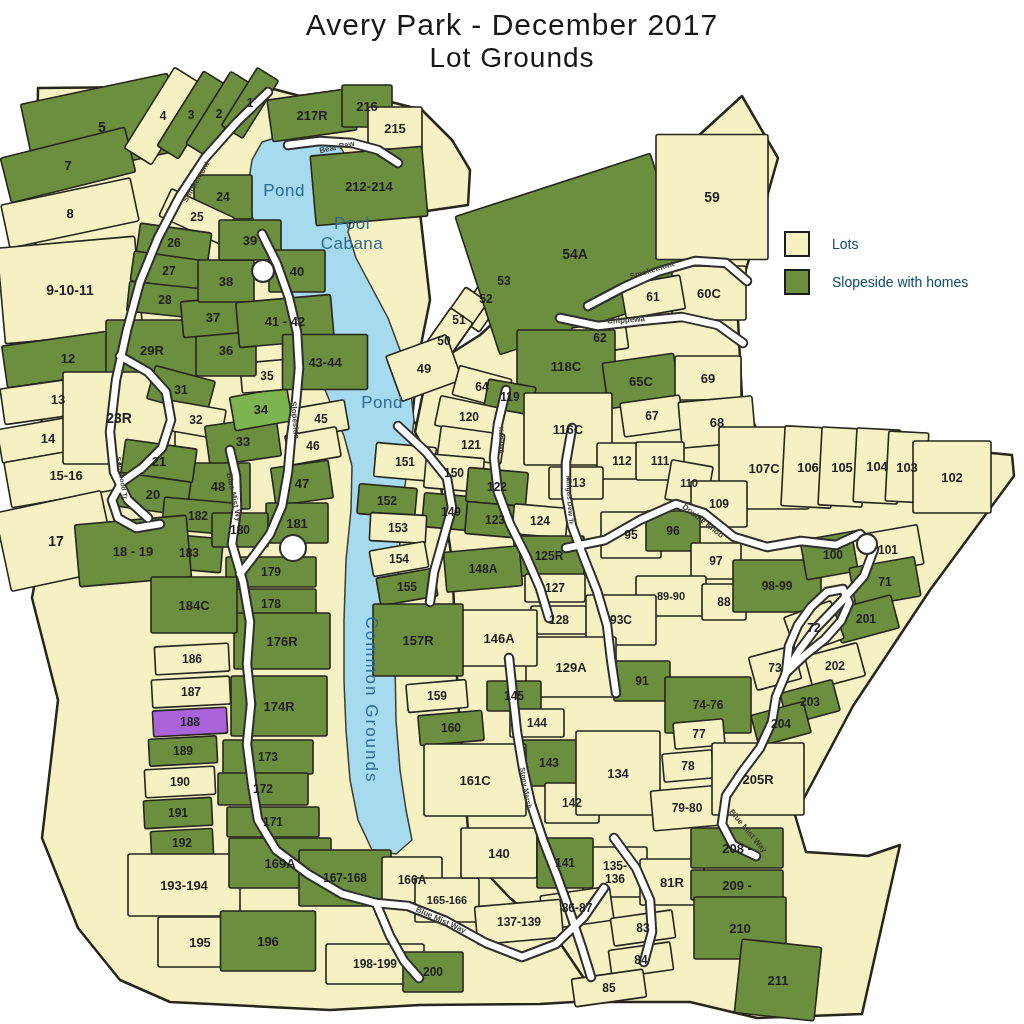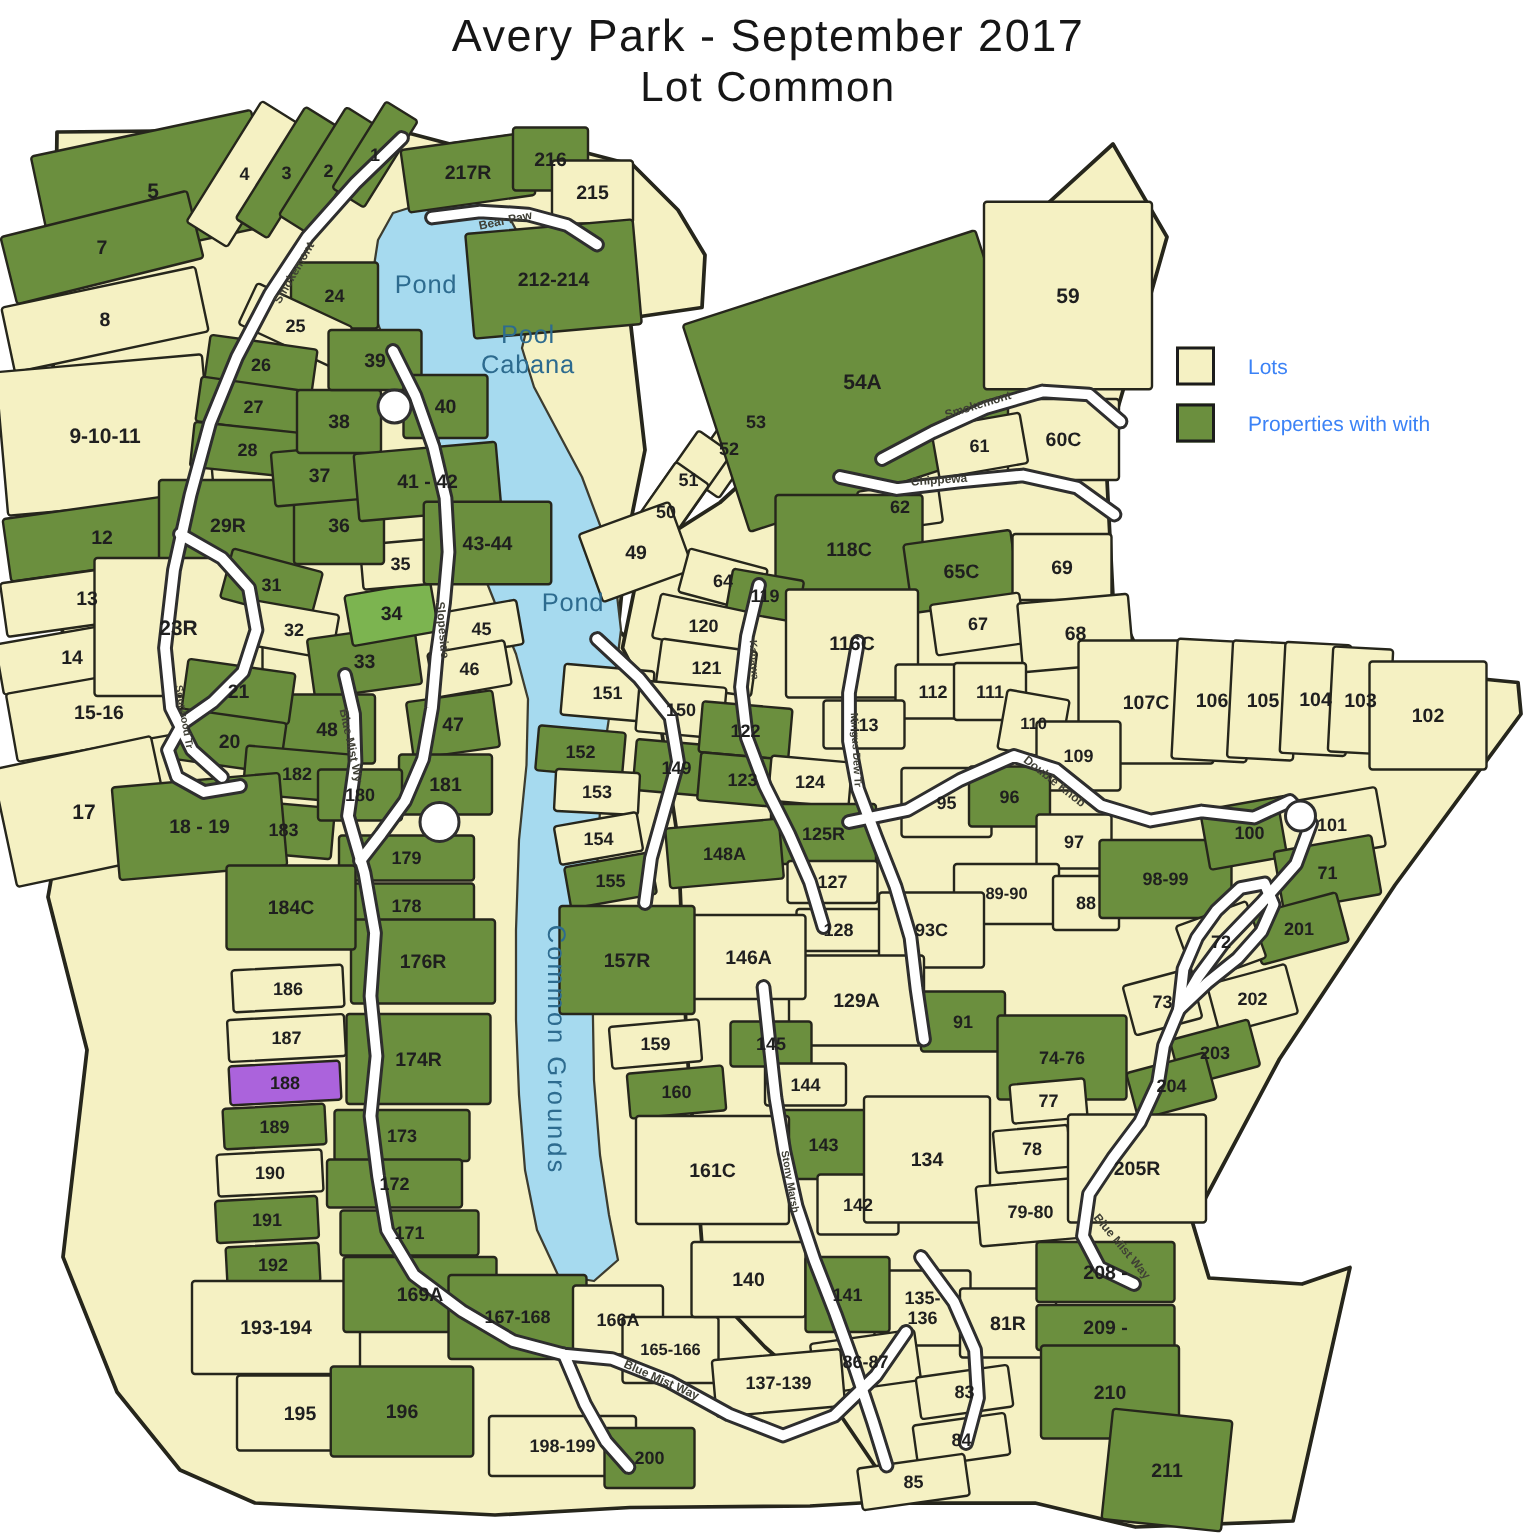--- a/index.html
+++ b/index.html
@@ -5,21 +5,21 @@
   html,body{margin:0;padding:0;background:#fff;}
   .stage{position:relative;width:1024px;height:1024px;background:#fff;overflow:hidden;
          font-family:"Liberation Sans",sans-serif;}
   #map-svg{position:absolute;left:0;top:0;}
   .title{position:absolute;top:8px;left:0;right:0;text-align:center;color:#161616;z-index:5;}
   .title .l1{font-size:30px;letter-spacing:1px;}
   .title .l2{font-size:28px;letter-spacing:1px;}
   .legend{position:absolute;left:784px;top:231px;z-index:5;}
   .legend-row{display:flex;align-items:center;margin-bottom:12px;}
   .legend-swatch{width:22px;height:22px;border:2px solid #1c1c1c;margin-right:22px;flex:0 0 auto;}
-  .legend-label{font-size:14px;color:#3b82f6;white-space:nowrap;}
+  .legend-label{font-size:14px;color:#0c4a6e;white-space:nowrap;}
 </style>
 </head>
 <body>
 
 <div class="stage">
   <svg id="map-svg" width="1024" height="1024" viewBox="0 0 1024 1024">
       <polygon points="38,88 262,86 300,96 345,90 422,110 452,140 470,170 468,205 420,212 430,300 418,360 412,420 450,455 465,540 462,650 470,760 486,830 520,872 560,905 600,948 607,1000 540,1004 420,1005 330,1010 170,1002 120,980 78,928 42,838 58,700 32,598 55,470 30,378 36,230" fill="#F5F1C3" stroke="#26261C" stroke-width="2.5" stroke-linejoin="round"></polygon>
       <polygon points="480,335 742,96 778,158 757,232 737,300 742,398 757,430 1012,455 1014,476 930,590 853,706 795,815 806,852 868,856 900,845 862,1014 757,1018 690,1002 600,1002 558,940 510,898 470,856 458,700 452,560 440,480 415,432 428,368" fill="#F5F1C3" stroke="#26261C" stroke-width="2.5" stroke-linejoin="round"></polygon>
       <polygon points="262,142 300,130 338,142 352,168 356,200 348,232 356,258 372,288 388,318 400,350 410,385 414,420 410,452 404,492 400,540 397,600 395,660 396,720 400,770 406,810 412,840 396,854 372,850 358,820 350,780 346,730 344,680 344,620 346,560 351,510 352,466 344,436 330,402 318,372 308,342 297,312 290,284 276,262 262,242 252,216 248,186 252,160" fill="#A6DAEF" stroke="#3C3C30" stroke-width="1.5" stroke-linejoin="round"></polygon>
       <rect x="-75" y="-39" width="150" height="78" rx="2" transform="translate(102 127) rotate(-12)" fill="#6B8F3E" stroke="#26261C" stroke-width="1.6"></rect>
@@ -392,27 +392,27 @@
       <text transform="translate(570 500) rotate(87)" text-anchor="middle" dominant-baseline="central" fill="#3F3F35" font-size="7" font-weight="600" font-family="&quot;Liberation Sans&quot;,sans-serif">Mingus Dew Tr</text>
       <text transform="translate(526 788) rotate(80)" text-anchor="middle" dominant-baseline="central" fill="#3F3F35" font-size="7" font-weight="600" font-family="&quot;Liberation Sans&quot;,sans-serif">Stony Marsh</text>
       <text transform="translate(122 478) rotate(80)" text-anchor="middle" dominant-baseline="central" fill="#3F3F35" font-size="7" font-weight="600" font-family="&quot;Liberation Sans&quot;,sans-serif">Sourwood Tr</text>
       <text transform="translate(284 190) rotate(0)" text-anchor="middle" fill="#2D6B8F" font-size="17" letter-spacing="0.5" font-family="&quot;Liberation Sans&quot;,sans-serif"><tspan x="0" y="0" dominant-baseline="central">Pond</tspan></text>
       <text transform="translate(352 233) rotate(0)" text-anchor="middle" fill="#2D6B8F" font-size="17" letter-spacing="0.5" font-family="&quot;Liberation Sans&quot;,sans-serif"><tspan x="0" y="-10" dominant-baseline="central">Pool</tspan><tspan x="0" y="10" dominant-baseline="central">Cabana</tspan></text>
       <text transform="translate(382 402) rotate(0)" text-anchor="middle" fill="#2D6B8F" font-size="17" letter-spacing="0.5" font-family="&quot;Liberation Sans&quot;,sans-serif"><tspan x="0" y="0" dominant-baseline="central">Pond</tspan></text>
       <text transform="translate(371 700) rotate(90)" text-anchor="middle" fill="#2D6B8F" font-size="17" letter-spacing="2" font-family="&quot;Liberation Sans&quot;,sans-serif"><tspan x="0" y="0" dominant-baseline="central">Common Grounds</tspan></text>
     </svg>
 
   <div class="title">
-    <div class="l1">Avery Park  - September 2017</div>
-    <div class="l2">Lot Common</div>
+    <div class="l1">Avery Park  - December 2017</div>
+    <div class="l2">Lot Grounds</div>
   </div>
 
   <div class="legend">
     <div class="legend-row">
       <span class="legend-swatch" style="background: rgb(245, 241, 195);"></span>
       <span class="legend-label">Lots</span>
     </div>
     <div class="legend-row">
       <span class="legend-swatch" style="background: rgb(107, 143, 62);"></span>
-      <span class="legend-label">Properties with with</span>
+      <span class="legend-label">Slopeside with homes</span>
     </div>
   </div>
 </div>
 
 </body></html>

